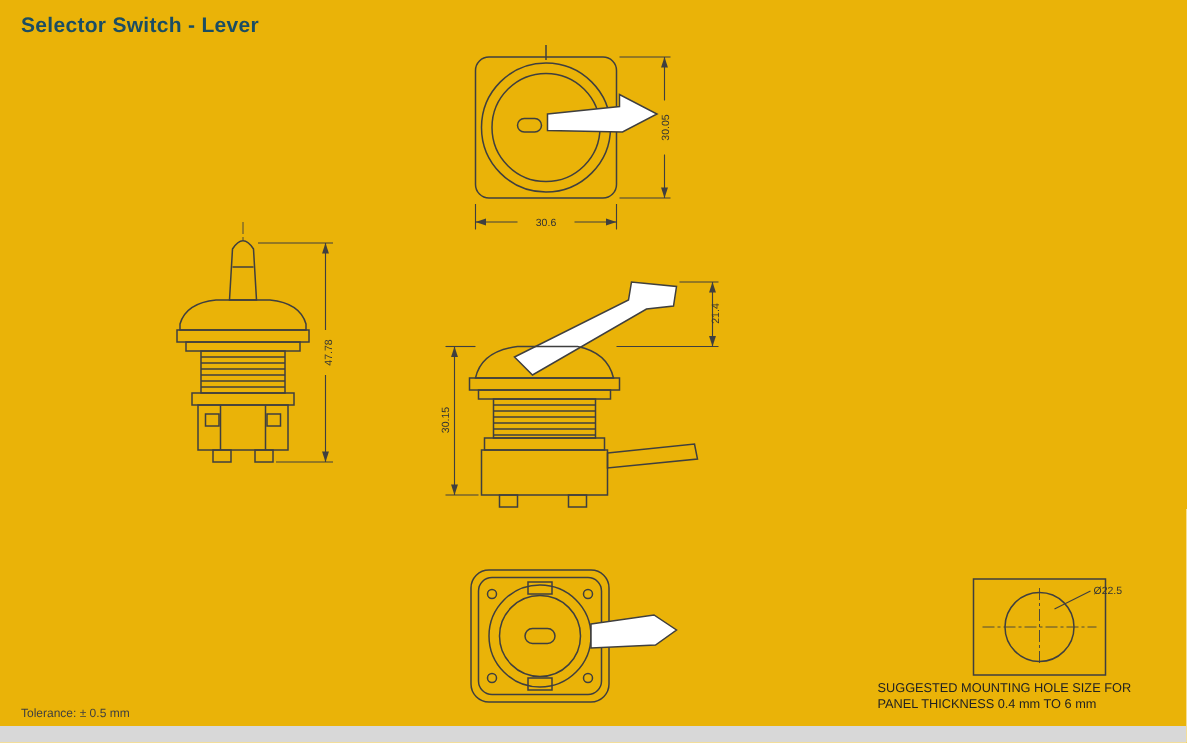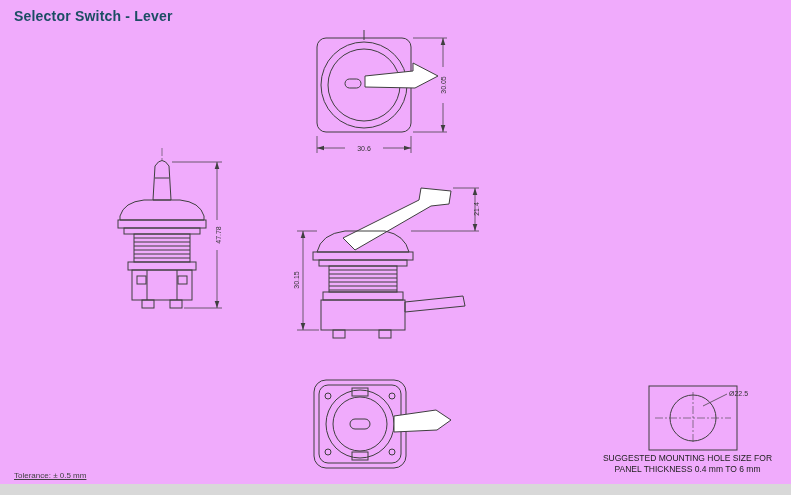--- a/index.html
+++ b/index.html
@@ -1,21 +1,21 @@
 <!DOCTYPE html>
 <html><head>
 <meta charset="utf-8">
 <style>
   * { margin:0; padding:0; box-sizing:border-box; }
   html,body { background:#ffffff; font-family:"Liberation Sans", sans-serif; }
-  .page { position:relative; width:791px; height:495px; background:#f0abfc; overflow:hidden; }
+  .page { position:relative; width:791px; height:495px; background:#eab308; overflow:hidden; }
   .title { position:absolute; left:14px; top:8px; font-size:14px; font-weight:bold; color:#1b4d63; letter-spacing:.2px; }
-  .tolerance { position:absolute; left:14px; top:471px; font-size:8px; color:#3f3f3f;text-decoration:underline; }
+  .tolerance { position:absolute; left:14px; top:471px; font-size:8px; color:#3f3f3f; }
   .footer-bar { position:absolute; left:0; bottom:0; width:100%; height:11px; background:#d8d8d8; }
-  .caption { position:absolute; left:585px; top:453px; width:205px; text-align:center; font-size:8.5px; line-height:11px; color:#222; }
+  .caption { position:absolute; left:585px; top:453px; width:205px; text-align:left; font-size:8.5px; line-height:11px; color:#222; }
   svg.view { position:absolute; overflow:visible; }
   .ln  { fill:none; stroke:#3f3f3f; stroke-width:1; }
   .fw  { fill:#ffffff; stroke:#3f3f3f; stroke-width:1; }
   .dim { fill:none; stroke:#3f3f3f; stroke-width:0.75; }
   .cl  { fill:none; stroke:#3f3f3f; stroke-width:0.6; stroke-dasharray:8 2 2 2; }
   .arrow { fill:#3f3f3f; stroke:none; }
   .dimtxt { font-family:"Liberation Sans", sans-serif; font-size:7px; fill:#333; }
 </style>
 </head>
 <body>

